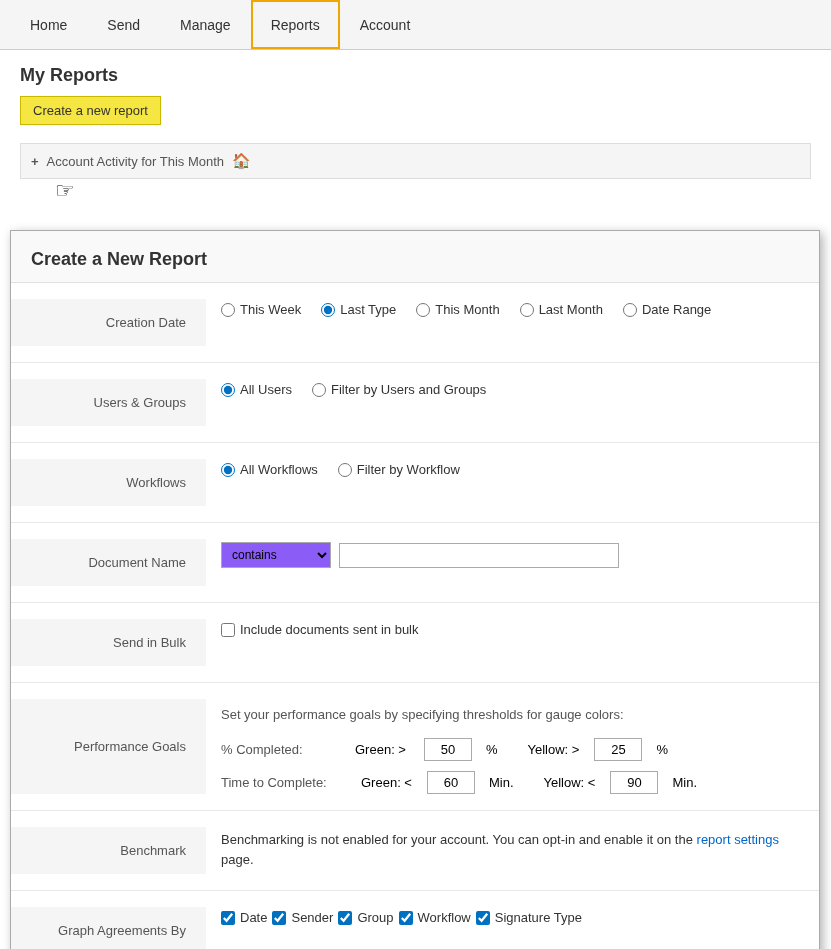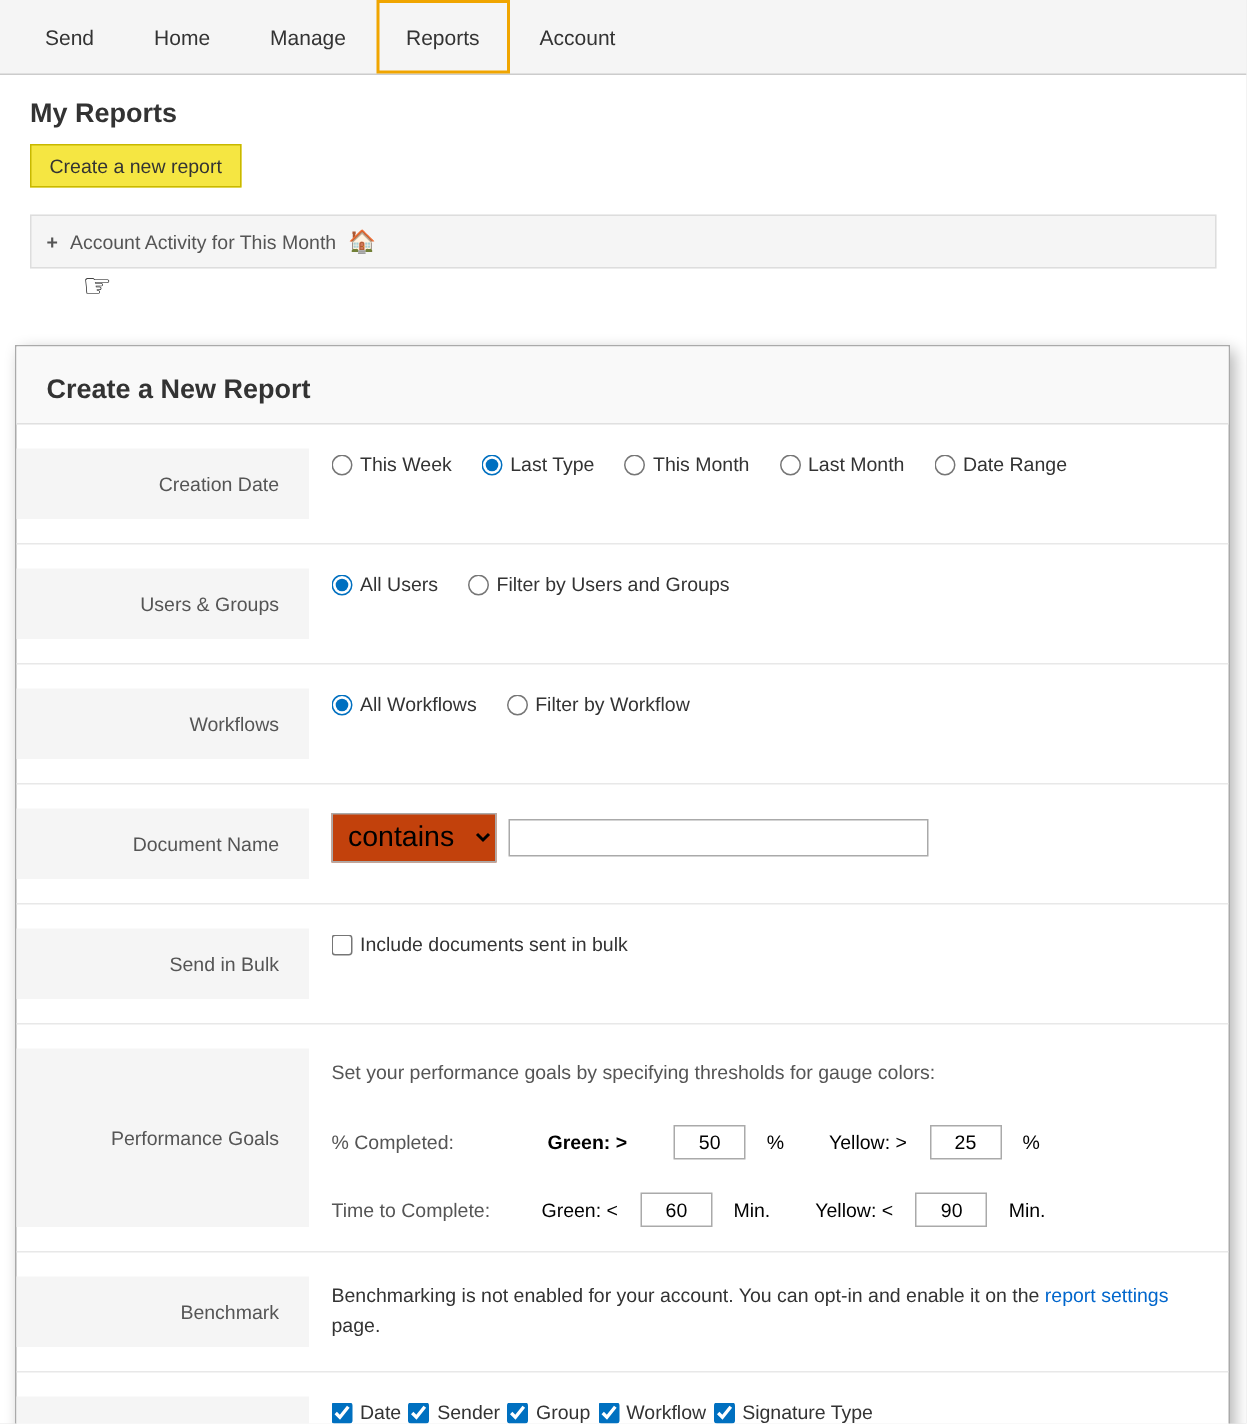--- a/index.html
+++ b/index.html
@@ -175,22 +175,22 @@
     
     .doc-name-row {
       display: flex;
       align-items: center;
       gap: 8px;
     }
 
     select.doc-name-select {
       padding: 4px 6px;
       border: 1px solid #aaa;
-      font-size: 19px;
-      background: #c2410c;
+      font-size: 12px;
+      background: #8b5cf6;
       cursor: pointer;
       width: 110px;
     }
 
     input.doc-name-input {
       border: 1px solid #aaa;
       padding: 4px 8px;
       font-size: 13px;
       width: 280px;
       outline: none;
@@ -253,24 +253,24 @@
       font-size: 22px;
       pointer-events: none;
       z-index: 20;
     }
   </style>
 </head>
 <body>
 
 <div class="top-nav">
   <div class="nav-item">
+    <span>Home</span>
+  </div>
+  <div class="nav-item">
     <span>Send</span>
-  </div>
-  <div class="nav-item">
-    <span>Home</span>
   </div>
   <div class="nav-item">
     <span>Manage</span>
   </div>
   <div class="nav-item active">
     <span>Reports</span>
   </div>
   <div class="nav-item">
     <span>Account</span>
   </div>
@@ -376,26 +376,26 @@
         <div class="form-row-content">
           <label class="checkbox-option">
             <input type="checkbox" style="">
             <span>Include documents sent in bulk</span>
           </label>
         </div>
       </div>
 
       <div class="form-row">
         <div class="form-row-label">Performance Goals</div>
-        <div class="form-row-content" style="flex-direction:column; align-items:flex-start; gap:22px; padding-top:8px;">
+        <div class="form-row-content" style="flex-direction:column; align-items:flex-start; gap:10px; padding-top:8px;">
           <div class="perf-desc">Set your performance goals by specifying thresholds for gauge colors:</div>
           <div class="perf-row">
             <span class="perf-label">% Completed:</span>
-            <span style="margin-left:14px;font-weight:bold;">Green: &gt;</span>
-            <input type="text" class="perf-input" value="50" style="margin-left: 21px;">
+            <span style="margin-left:4px;">Green: &gt;</span>
+            <input type="text" class="perf-input" value="50" style="margin-left: 8px;">
             <span style="margin-left:4px;">%</span>
             <span style="margin-left:20px;">Yellow: &gt;</span>
             <input type="text" class="perf-input" value="25" style="margin-left: 5px;">
             <span style="margin-left:4px;">%</span>
           </div>
           <div class="perf-row">
             <span class="perf-label">Time to Complete:</span>
             <span style="margin-left:10px;">Green: &lt;</span>
             <input type="text" class="perf-input" value="60" style="margin-left: 5px;">
             <span style="margin-left:4px;">Min.</span>

